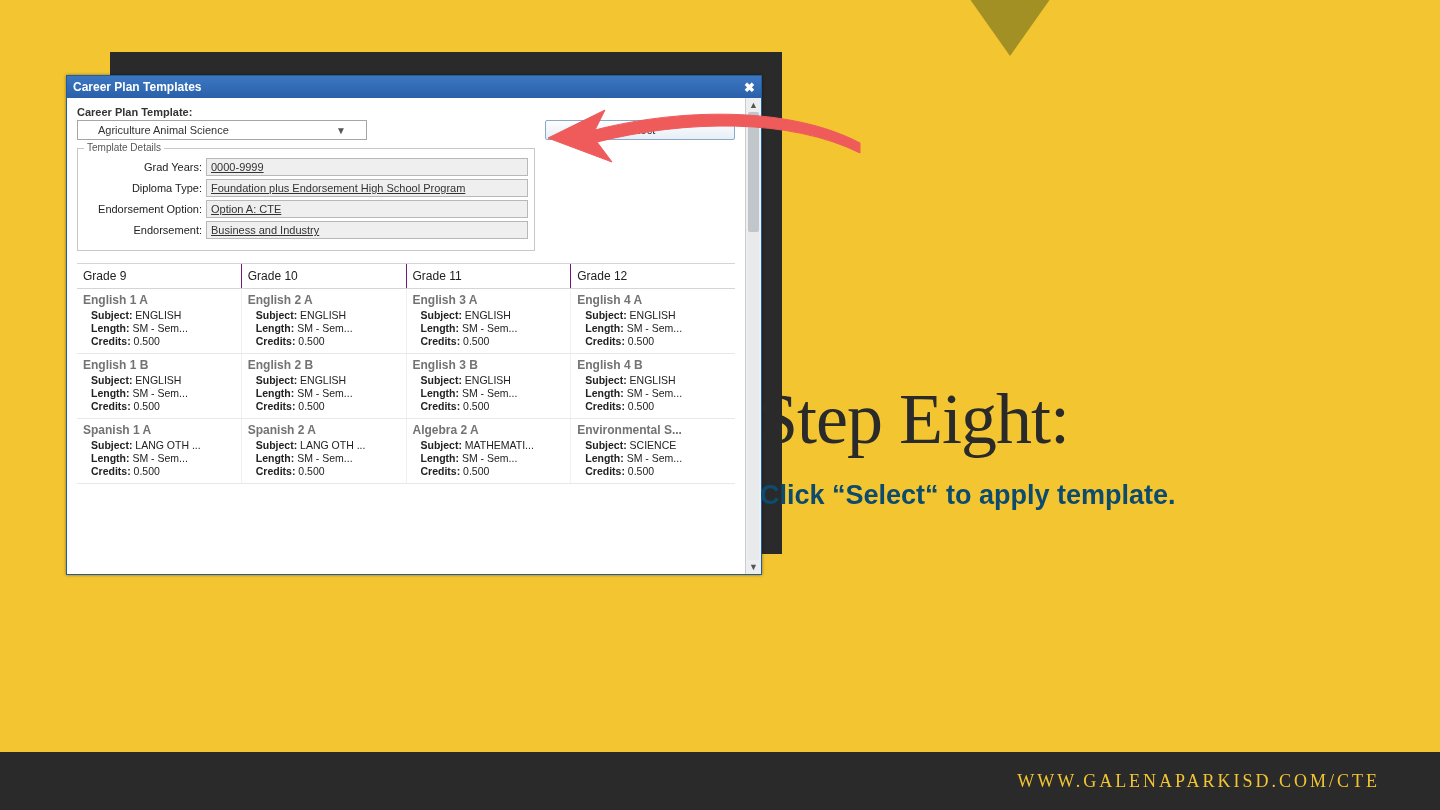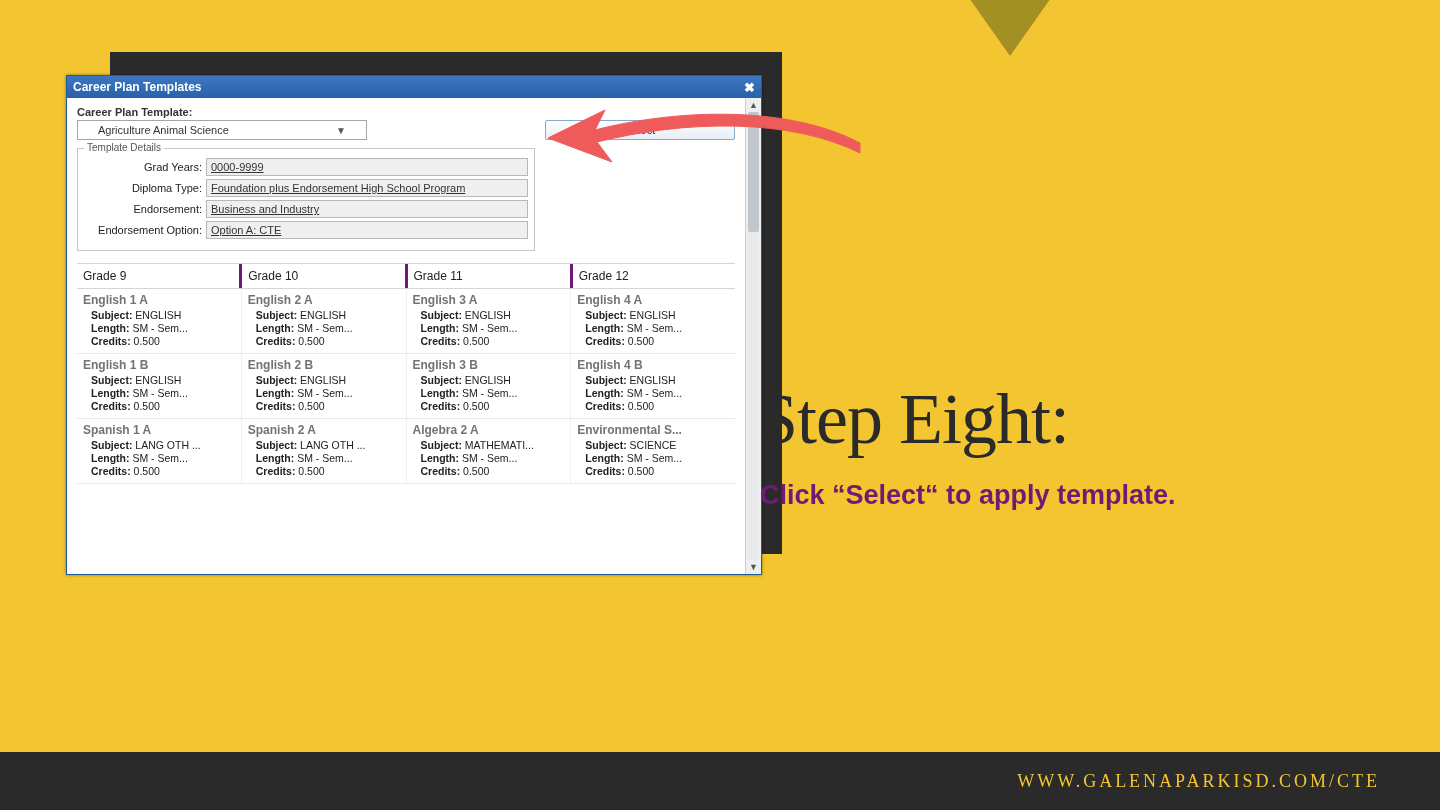--- a/index.html
+++ b/index.html
@@ -125,21 +125,21 @@
   .grade-table {
     margin-top: 12px;
     border-top: 1px solid #d5d5d5;
   }
   .grade-head {
     display:flex;
     border-bottom: 1px solid #d5d5d5;
   }
   .grade-head .col {
     flex:1; padding:5px 6px; font-size:12px; font-weight:normal; color:#222;
-    border-right: 3px solid #701a75;
+    border-right: 1px solid #701a75;
   }
   .grade-head .col:last-child{border-right:none;}
   .grade-body { }
   .course-row {
     display:flex;
     border-bottom: 1px solid #e8e8e8;
   }
   .course-cell {
     flex:1;
     padding: 4px 6px 6px 6px;
@@ -166,21 +166,21 @@
     font-size: 72px;
     color: #2a2a2a;
     letter-spacing: -1px;
   }
   .step-sub {
     position: absolute;
     top: 480px; left: 760px;
     font-family: Arial, Helvetica, sans-serif;
     font-size: 27px;
     font-weight: 800;
-    color: #701a75;
+    color: #0c4a6e;
   }
 
   
   .footer-bar {
     position: absolute;
     left:0; right:0; bottom:0;
     height: 58px;
     background: #2a2a2a;
     display:flex; align-items:center; justify-content:flex-end;
     padding-right: 60px;
@@ -223,26 +223,26 @@
         <div id="details-container">
             <div class="detail-row">
               <div class="lab">Grad Years:</div>
               <div class="val">0000-9999</div>
             </div>
             <div class="detail-row">
               <div class="lab">Diploma Type:</div>
               <div class="val">Foundation plus Endorsement High School Program</div>
             </div>
             <div class="detail-row">
+              <div class="lab">Endorsement Option:</div>
+              <div class="val">Option A: CTE</div>
+            </div>
+            <div class="detail-row">
               <div class="lab">Endorsement:</div>
               <div class="val">Business and Industry</div>
-            </div>
-            <div class="detail-row">
-              <div class="lab">Endorsement Option:</div>
-              <div class="val">Option A: CTE</div>
             </div>
           </div>
       </div>
 
       <div class="grade-table">
         <div class="grade-head" id="grade-head">
             <div class="col">Grade 9</div>
             <div class="col">Grade 10</div>
             <div class="col">Grade 11</div>
             <div class="col">Grade 12</div>

